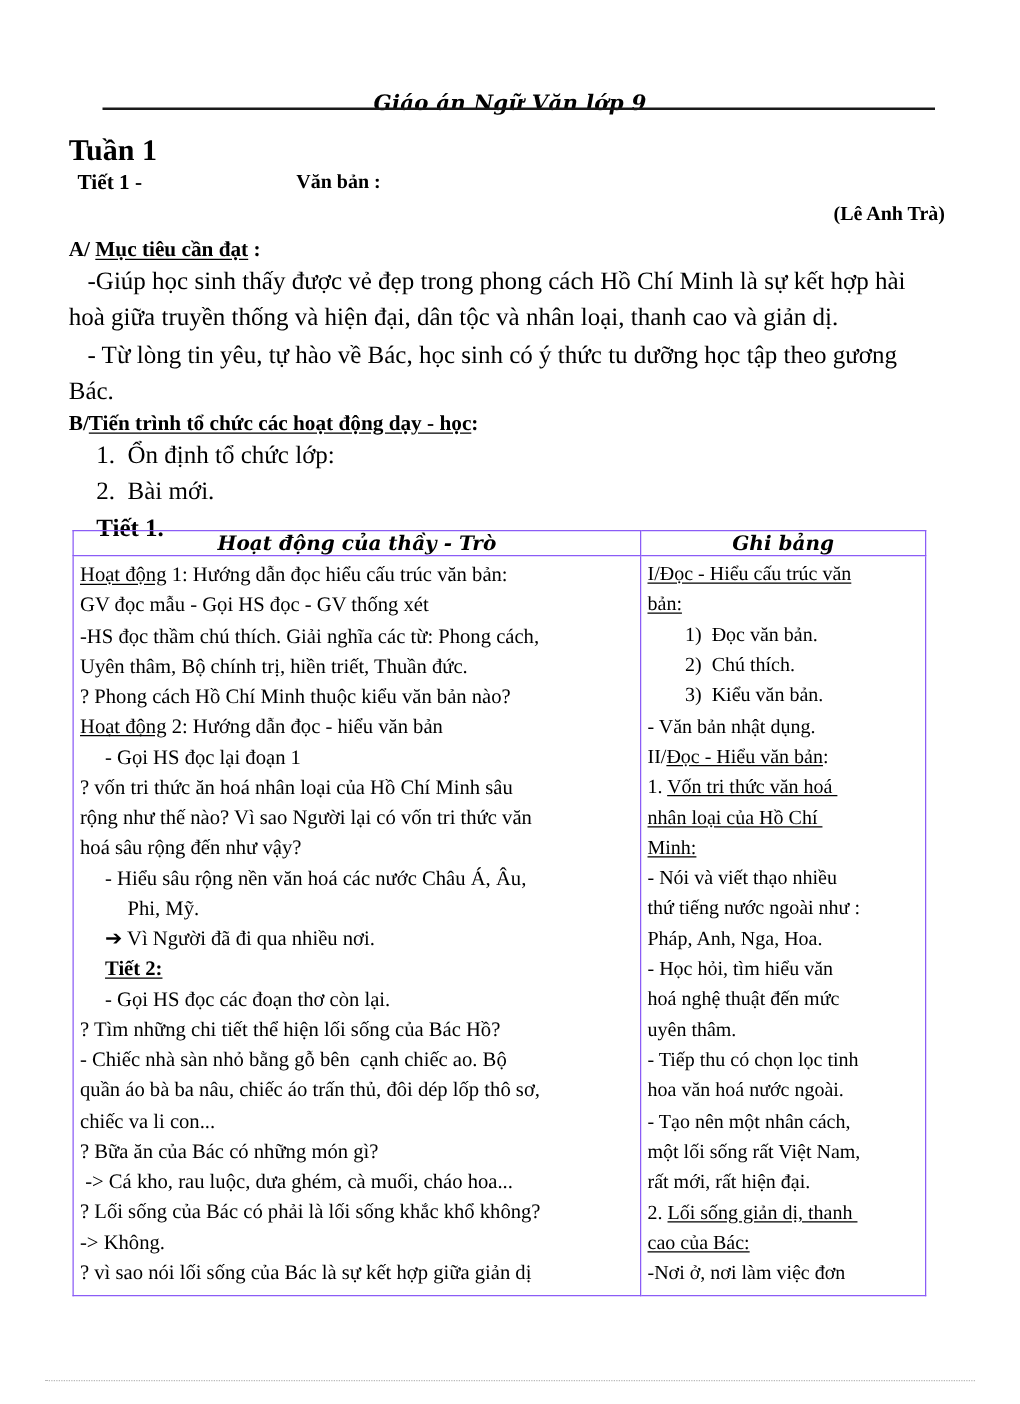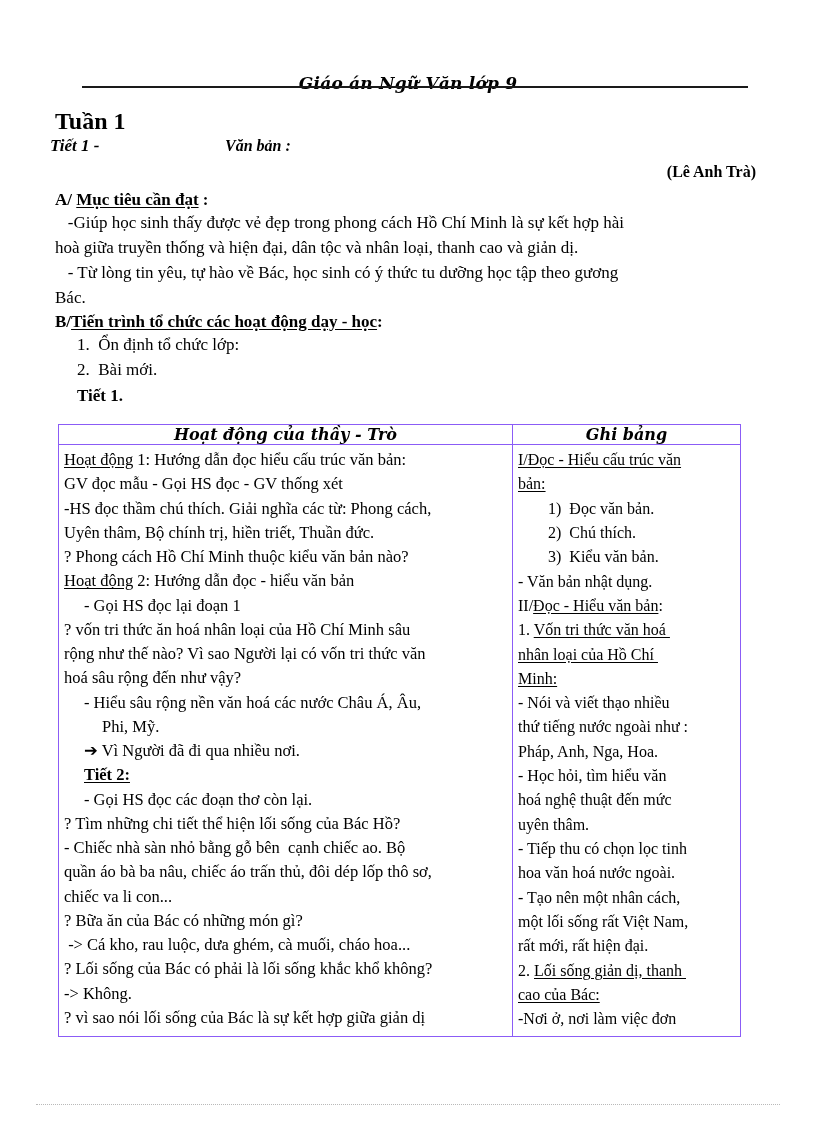--- a/index.html
+++ b/index.html
@@ -66,24 +66,23 @@
     left: 345px;
     top: 2px;
     font-size: 16px;
     font-weight: bold;
     white-space: nowrap;
   }
 
   .period-row {
     position: absolute;
     top: 134px;
-    left: 50px;
+    left: 62px;
     width: 700px;
     height: 26px;
-    font-style: italic;
   }
   .period-label {
     position: absolute;
     left: 0;
     top: 2px;
     font-size: 17px;
     font-weight: bold;
   }
   .doc-kind {
     position: absolute;
@@ -113,21 +112,21 @@
   }
 
   
   .body-block {
     position: absolute;
     top: 190px;
     left: 55px;
     width: 705px;
   }
   .para {
-    font-size: 17px;
+    font-size: 20px;
     line-height: 1.42;
     margin: 0 0 1px 0;
     white-space: pre-wrap;
   }
   .para.bold { font-weight: bold; }
   .sect-head {
     font-size: 17px;
     font-weight: bold;
     margin: 0 0 1px 0;
   }

